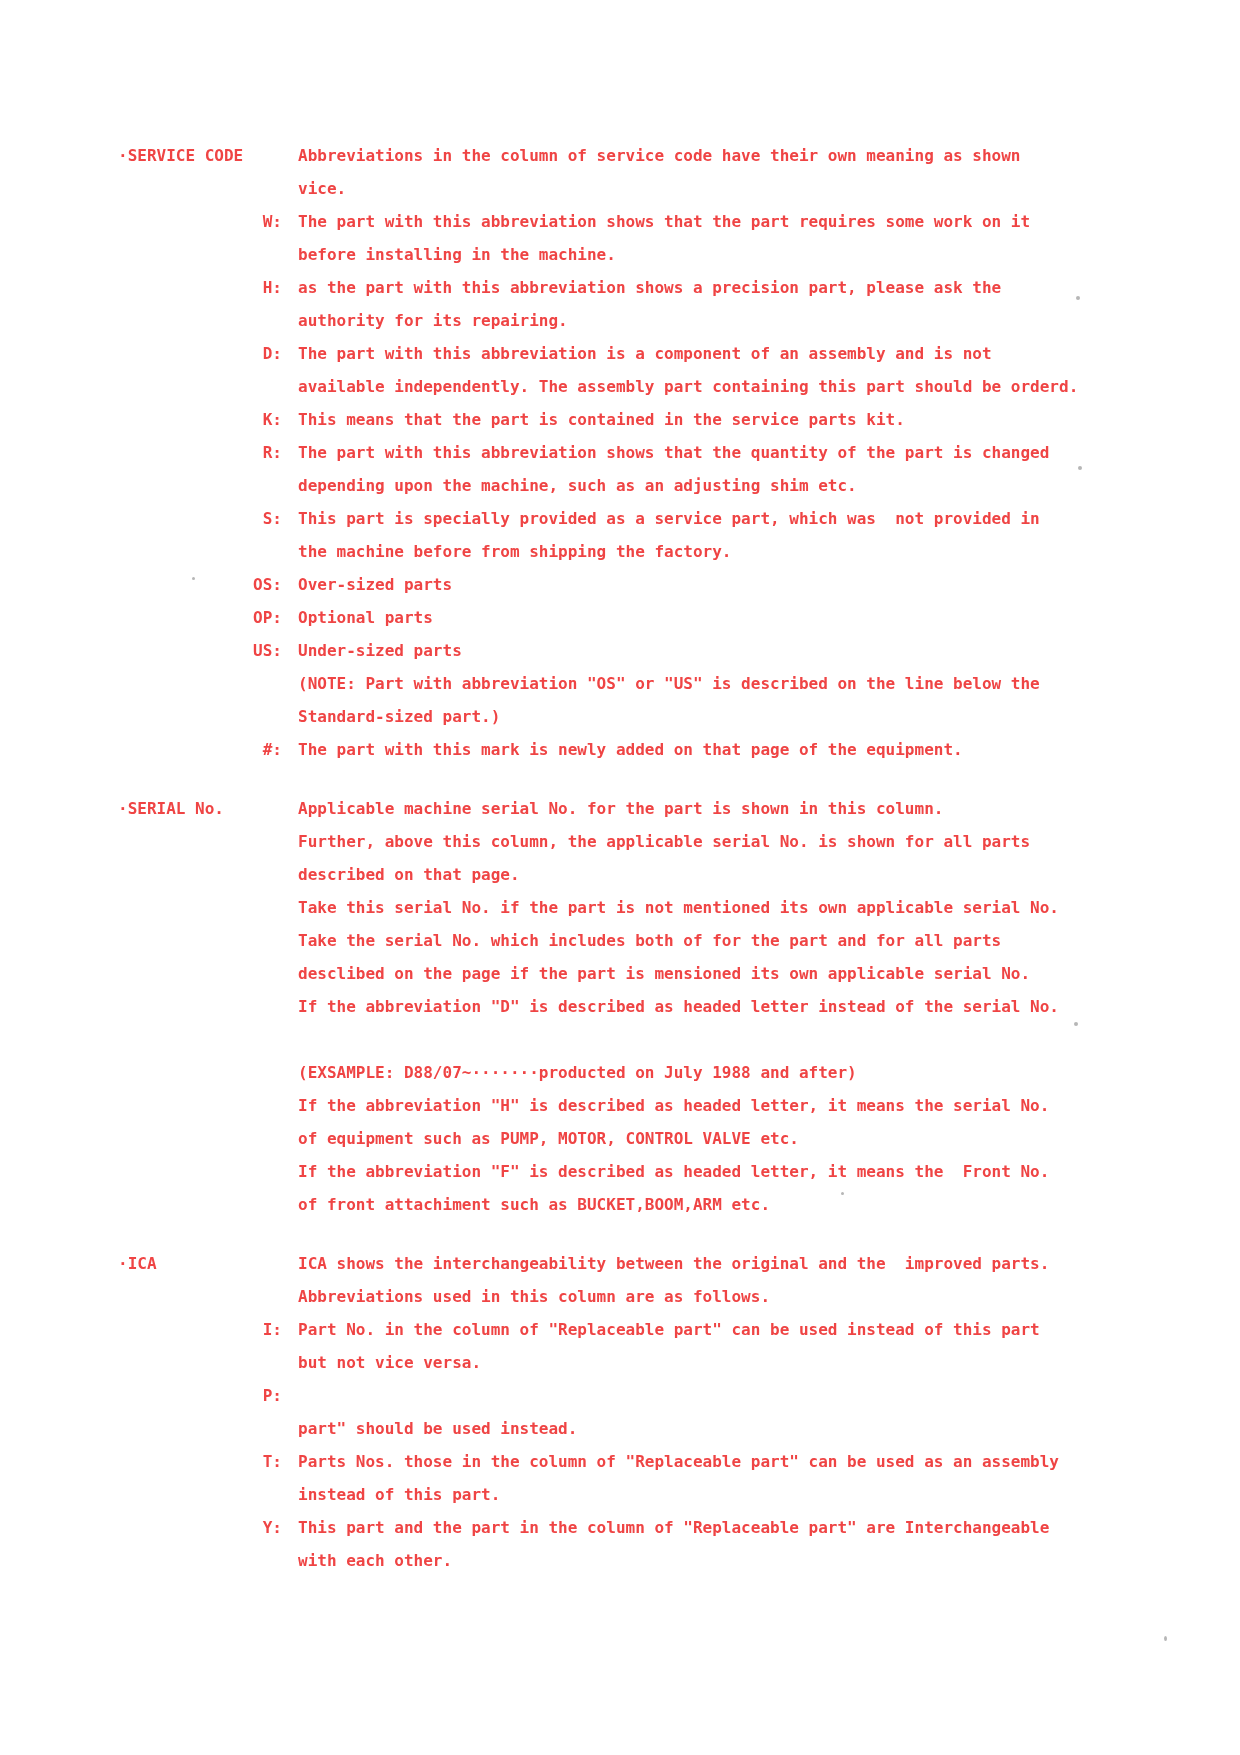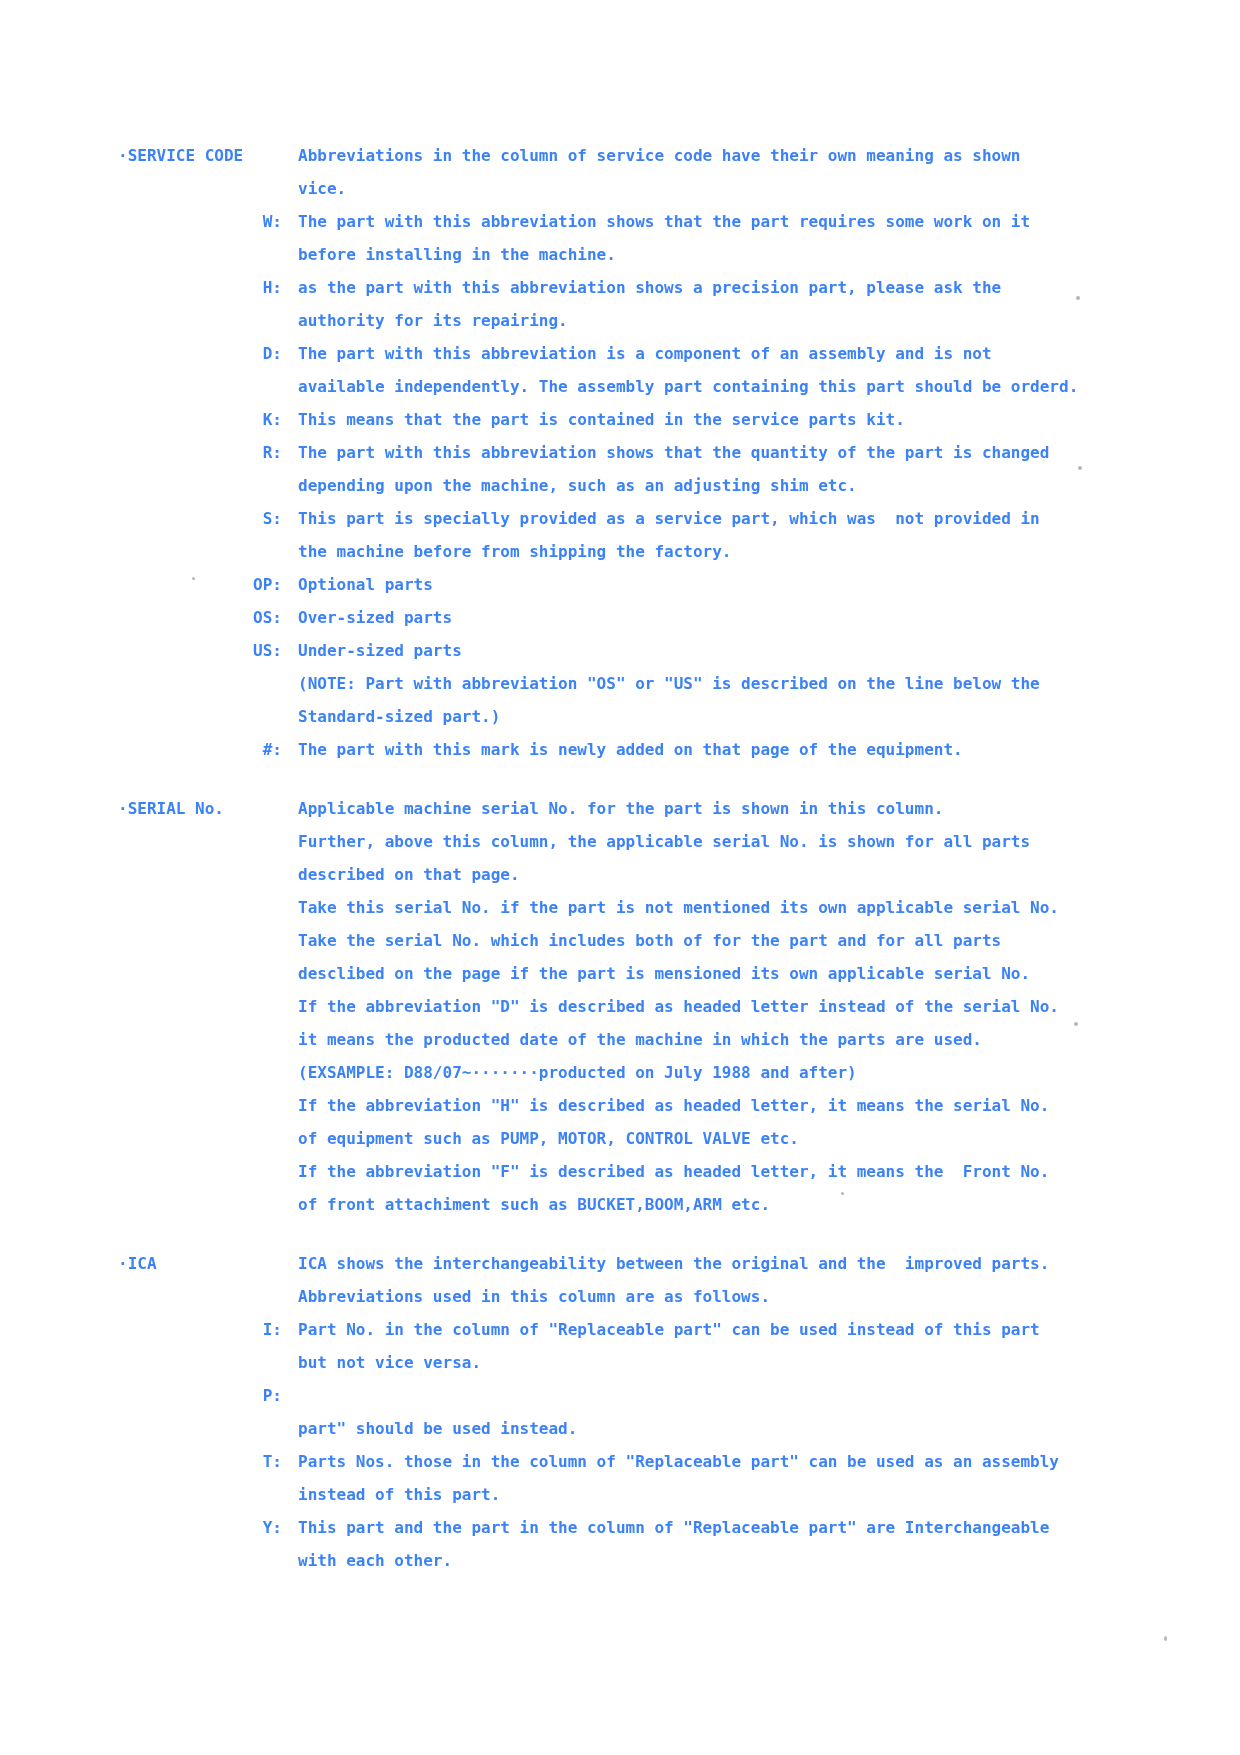--- a/index.html
+++ b/index.html
@@ -9,21 +9,21 @@
   }
   .page {
     position: relative;
     width: 1240px;
     height: 1755px;
     background: #ffffff;
     overflow: hidden;
     font-family: "DejaVu Sans Mono", "Liberation Mono", monospace;
     font-size: 16px;
     font-weight: 700;
-    color: #3b82f6;
+    color: #ef4444;
     box-sizing: border-box;
     padding-top: 139px;
     padding-left: 100px;
   }
   section { display: block; }
   section + section { margin-top: 26px; }
   .row {
     display: flex;
     height: 33px;
     line-height: 33px;
@@ -112,28 +112,28 @@
       </div>
       <div class="row">
         <div class="label">S:</div>
         <div class="text">This part is specially provided as a service part, which was  not provided in</div>
       </div>
       <div class="row">
         <div class="label"></div>
         <div class="text">the machine before from shipping the factory.</div>
       </div>
       <div class="row">
+        <div class="label">OS:</div>
+        <div class="text">Over-sized parts</div>
+      </div>
+      <div class="row">
         <div class="label">OP:</div>
         <div class="text">Optional parts</div>
       </div>
       <div class="row">
-        <div class="label">OS:</div>
-        <div class="text">Over-sized parts</div>
-      </div>
-      <div class="row">
         <div class="label">US:</div>
         <div class="text">Under-sized parts</div>
       </div>
       <div class="row">
         <div class="label"></div>
         <div class="text">(NOTE: Part with abbreviation "OS" or "US" is described on the line below the</div>
       </div>
       <div class="row">
         <div class="label"></div>
         <div class="text">Standard-sized part.)</div>
@@ -167,21 +167,20 @@
       <div class="row">
         <div class="label"></div>
         <div class="text">desclibed on the page if the part is mensioned its own applicable serial No.</div>
       </div>
       <div class="row">
         <div class="label"></div>
         <div class="text">If the abbreviation "D" is described as headed letter instead of the serial No.</div>
       </div>
       <div class="row">
         <div class="label"></div>
-        <div class="text">it means the producted date of the machine in which the parts are used.</div>
       </div>
       <div class="row">
         <div class="label"></div>
         <div class="text">(EXSAMPLE: D88/07~·······producted on July 1988 and after)</div>
       </div>
       <div class="row">
         <div class="label"></div>
         <div class="text">If the abbreviation "H" is described as headed letter, it means the serial No.</div>
       </div>
       <div class="row">

